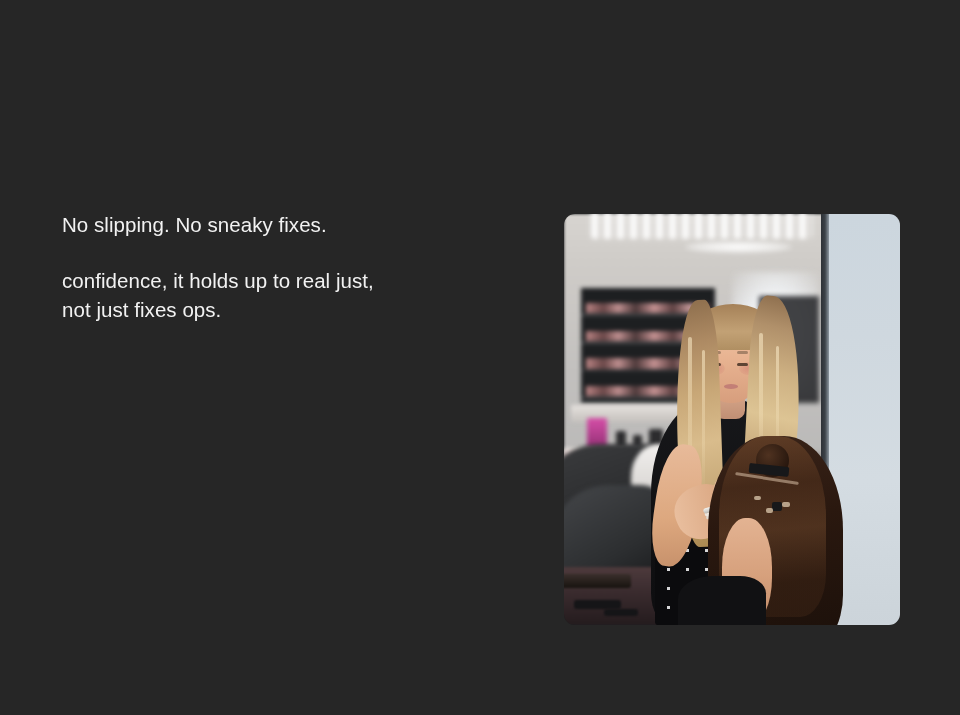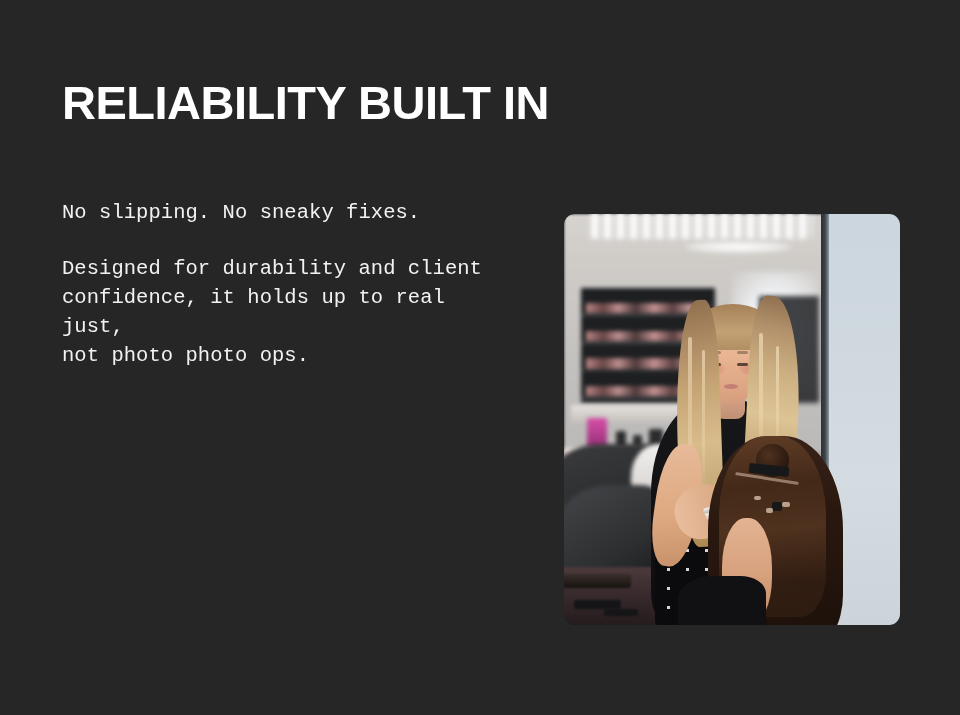--- a/index.html
+++ b/index.html
@@ -33,23 +33,22 @@
     letter-spacing: -0.5px;
     color: #ffffff;
     line-height: 1.05;
     white-space: nowrap;
   }
 
   
   .body-col {
     position: absolute;
     left: 62px;
-    top: 198px;
+    top: 210px;
     width: 430px;
-    font-family: Liberation Mono, monospace;
   }
 
   .para {
     color: #f2f2f2;
     font-size: 20.5px;
     line-height: 29px;
     font-weight: 400;
     letter-spacing: 0.05px;
   }
   .para + .para { margin-top: 27px; }
@@ -472,33 +471,31 @@
   }
 
   
   .soft { filter: blur(0.5px); }
 </style>
 </head>
 <body>
 
 <div class="slide">
 
-  <h1 class="slide-title">RELIABILITY BUILT IN</h1>
 
   <div class="body-col">
 
     <p class="para">
       <span class="ln">No slipping. No sneaky fixes.</span>
     </p>
 
 
     <p class="para">
-      <span class="ln">Designed for durability and client</span>
       <span class="ln">confidence, it holds up to real just,</span>
-      <span class="ln">not photo photo ops.</span>
+      <span class="ln">not just fixes ops.</span>
     </p>
 
   </div>
 
   <div class="photo-frame">
     <div class="photo soft">
 
       <div class="bg-wall"></div>
       <div class="bg-floor"></div>
 

